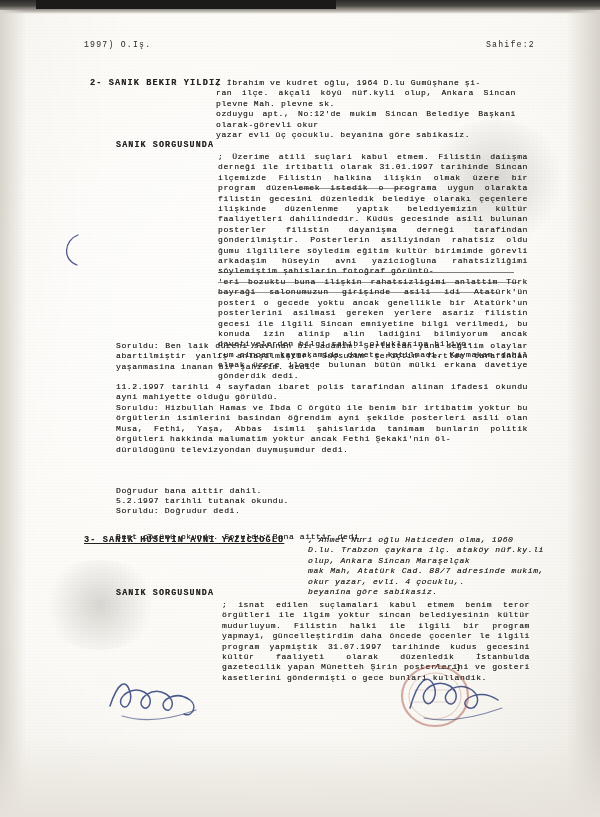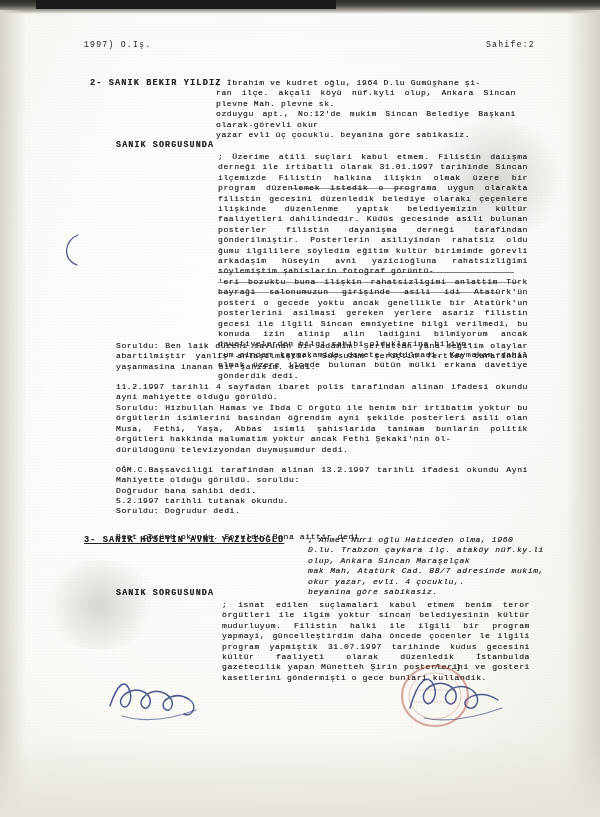--- a/index.html
+++ b/index.html
@@ -162,22 +162,21 @@
 
     <div class="tw bold" style="left:116px; top:140px; font-size:8.4px;">SANIK SORGUSUNDA</div>
     <div class="tw para" style="left:218px; top:152px; width:310px;">; Üzerime atili suçlari kabul etmem. Filistin daíışma derneği ile irtibatli olarak 31.01.1997 tarihinde Sincan ilçemizde Filistin halkina ilişkin olmak üzere bir program düzenlemek istedik o programa uygun olarakta filistin gecesini düzenledik belediye olarakı çeçenlere ilişkinde düzenlenme yaptık belediyemizin kültür faaliyetleri dahilindedir. Küdüs gecesinde asili bulunan posterler filistin dayanişma derneği tarafindan gönderilmiştir. Posterlerin asiliyindan rahatsiz oldu ğumu ilgililere söyledim eğitim kultür birimimde görevli arkadaşim hüseyin avni yazicioğluna rahatsizliğimi söylemiştim şahislarin fotoğraf görüntü-
 'eri bozuktu buna ilişkin rahatsizligimi anlattim Türk bayraği salonumuzun girişinde asili idi Atatürk'ün posteri o gecede yoktu ancak genellikle bir Atatürk'un posterlerini asilmasi gereken yerlere asariz filistin gecesi ile ilgili Sincan emniyetine bilgi verilmedi, bu konuda izin alinip alin ladiğini bilmiyorum ancak davetiyelerden bilgi sahibi olduklarina biliyo-
 rum.sincan kaymakamida davete katilmadi. Kaymakam dahil olmak üzere ilçede bulunan bütün mülki erkana davetiye gönderdik dedi.</div>
 
     <div class="tw para" style="left:116px; top:341px; width:412px;">Soruldu: Ben laik düzeni savunan bir adamim. Şerlattan yana değilim olaylar abartilmiştir yanliş anlaşilmiştir. Suçsuzum şeriçtin fertler tarafindan yaşanmasina inanan bir şahisim. dedi.</div>
     <div class="tw para" style="left:116px; top:382px; width:412px;">11.2.1997 tarihli 4 sayfadan ibaret polis tarafindan alinan ifadesi okundu ayni mahiyette olduğu görüldü.</div>
     <div class="tw para" style="left:116px; top:403px; width:412px;font-family:Liberation Mono, monospace;">Soruldu: Hizbullah Hamas ve İbda C örgütü ile benim bir irtibatim yoktur bu örgütlerin isimlerini basindan öğrendim ayni şekilde posterleri asili olan Musa, Fethi, Yaşa, Abbas isimli şahislarida tanimam bunlarin politik örgütleri hakkinda malumatim yoktur ancak Fethi Şekaki'nin öl-
 dürüldüğünü televizyondan duymuşumdur dedi.</div>
-    <div class="tw para" style="left:116px; top:465px; width:412px;">OĞM.C.Başsavciliği tarafindan alinan 13.2.1997 tarihli ifadesi okundu Ayni Mahiyette olduğu görüldü. soruldu:</div>
-    <div class="tw" style="left:116px; top:486px;">Doğrudur bana sahibi dedi.</div>
+    <div class="tw" style="left:116px; top:486px;">Doğrudur bana aittir dahil.</div>
     <div class="tw" style="left:116px; top:496px;">5.2.1997 tarihli tutanak okundu.</div>
     <div class="tw" style="left:116px; top:506px;">Soruldu: Doğrudur dedi.</div>
     <div class="tw" style="left:116px; top:532px;">Bant çözümü okundu. Soruldu: Bana aittir dedi.</div>
 
     <div class="tw bold" style="left:84px; top:535px; font-size:8.6px;text-decoration:underline;">3- SANIK HÜSEYİN AVNI YAZICIOĞLU</div>
     <div class="tw para" style="left:308px; top:535px; width:236px;font-style:italic;">; Ahmet Nuri oğlu Haticeden olma, 1960
 D.lu. Trabzon çaykara ilç. ataköy nüf.ky.li olup, Ankara Sincan Maraşelçak
 mak Mah, Atatürk Cad. 88/7 adresinde mukim, okur yazar, evli. 4 çocuklu,.
 beyanina göre sabikasiz.</div>
 

